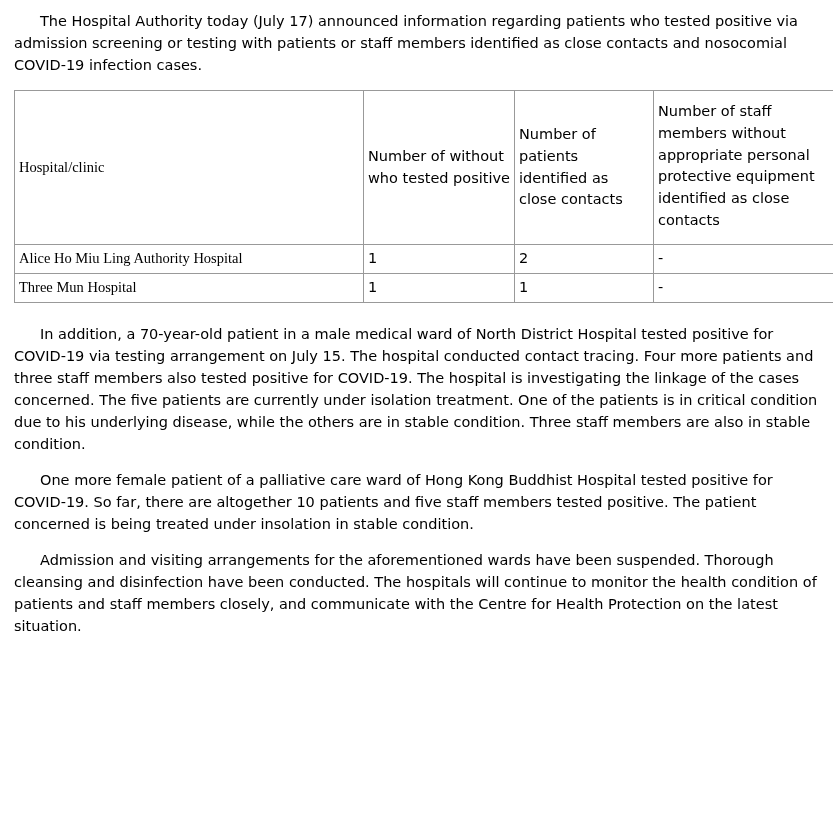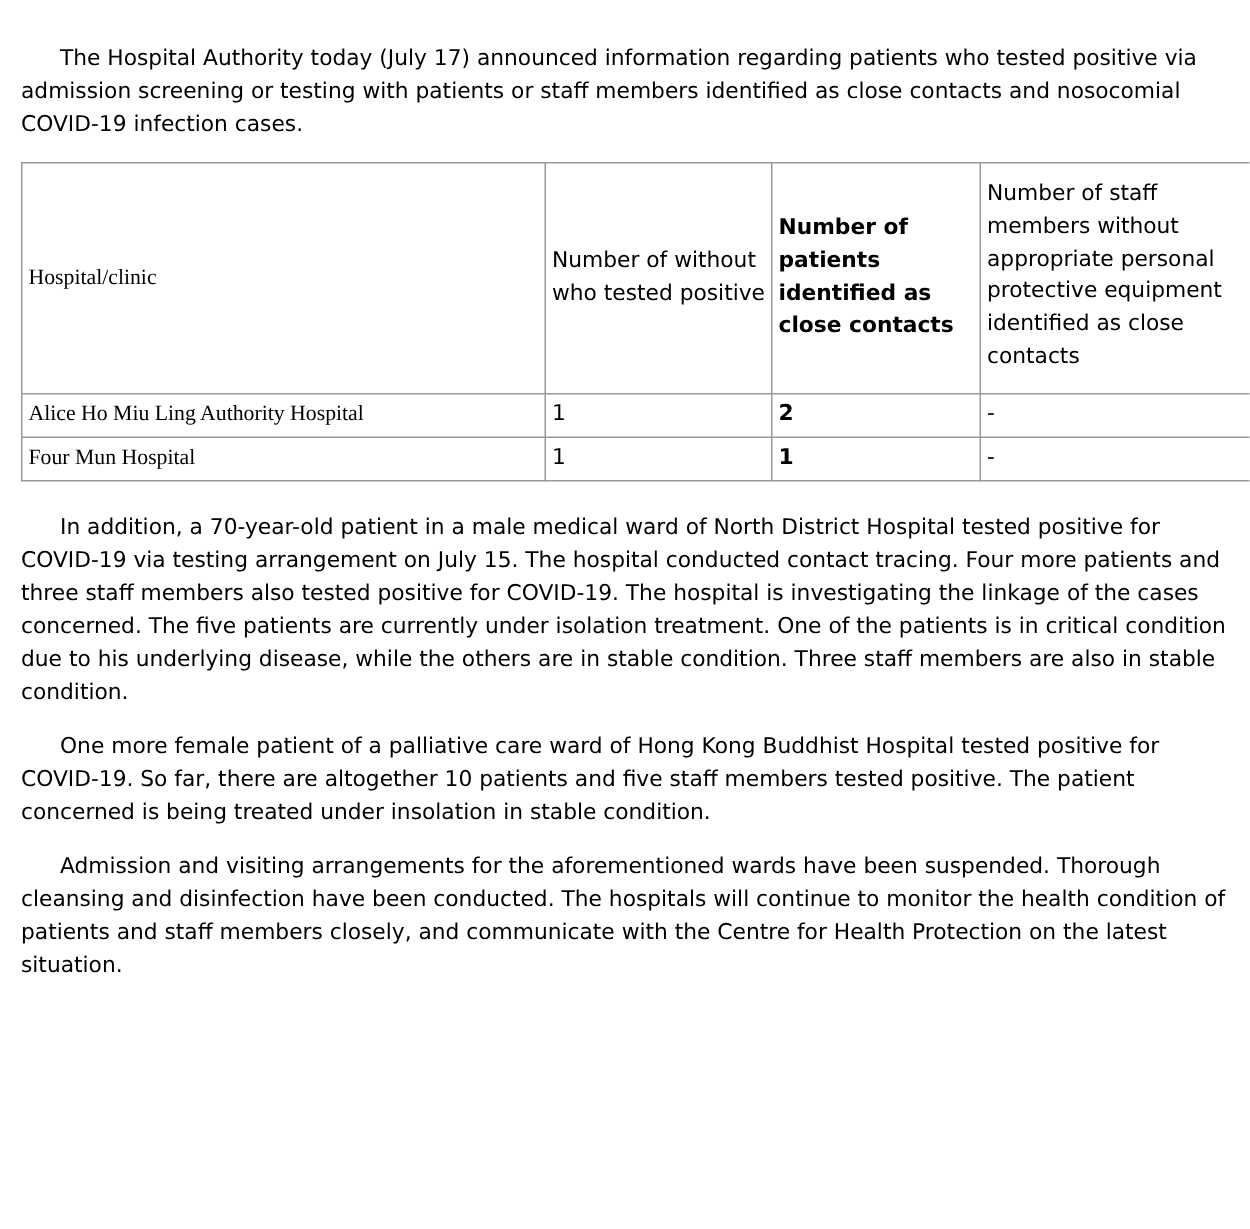--- a/index.html
+++ b/index.html
@@ -11,21 +11,21 @@
     width: 833px;
     min-height: 819px;
     font-family: "DejaVu Sans", sans-serif;
     color: #000000;
     font-size: 14.5px;
     line-height: 1.52;
   }
   .page {
     width: 833px;
     box-sizing: border-box;
-    padding: 28px 14px 10px 14px;
+    padding: 10px 14px 10px 14px;
   }
   p.para {
     margin: 0 0 14px 0;
     text-indent: 26px;
     text-align: left;
   }
   p.para.last {
     margin-bottom: 0;
   }
   table.stats {
@@ -51,21 +51,21 @@
   table.stats tr.header-row td.col-b,
   table.stats tr.header-row td.col-c {
     vertical-align: middle;
   }
   table.stats tr.header-row td.col-d {
     vertical-align: top;
     padding-top: 10px;
   }
   .col-a { width: 340px; font-family: Liberation Serif, serif; }
   .col-b { width: 142px; }
-  .col-c { width: 130px; font-weight: bold; }
+  .col-c { width: 130px; }
   .col-d { width: 179px; }
   table.stats tr.data-row td {
     height: 20px;
     vertical-align: middle;
   }
 </style>
 </head>
 <body>
 
 <div class="page">
@@ -81,21 +81,21 @@
         <td class="col-c">Number of patients identified as close contacts</td>
         <td class="col-d">Number of staff members without appropriate personal protective equipment identified as close contacts</td>
       </tr>
       <tr class="data-row">
         <td class="col-a">Alice Ho Miu Ling Authority Hospital</td>
         <td class="col-b">1</td>
         <td class="col-c">2</td>
         <td class="col-d">-</td>
       </tr>
       <tr class="data-row">
-        <td class="col-a">Four Mun Hospital</td>
+        <td class="col-a">Three Mun Hospital</td>
         <td class="col-b">1</td>
         <td class="col-c">1</td>
         <td class="col-d">-</td>
       </tr>
     </tbody>
   </table>
 
   <p class="para">In addition, a 70-year-old patient in a male medical ward of North District Hospital tested positive for COVID-19 via testing arrangement on July 15. The hospital conducted contact tracing. Four more patients and three staff members also tested positive for COVID-19. The hospital is investigating the linkage of the cases concerned. The five patients are currently under isolation treatment. One of the patients is in critical condition due to his underlying disease, while the others are in stable condition. Three staff members are also in stable condition.</p>
 
   <p class="para">One more female patient of a palliative care ward of Hong Kong Buddhist Hospital tested positive for COVID-19. So far, there are altogether 10 patients and five staff members tested positive. The patient concerned is being treated under insolation in stable condition.</p>

